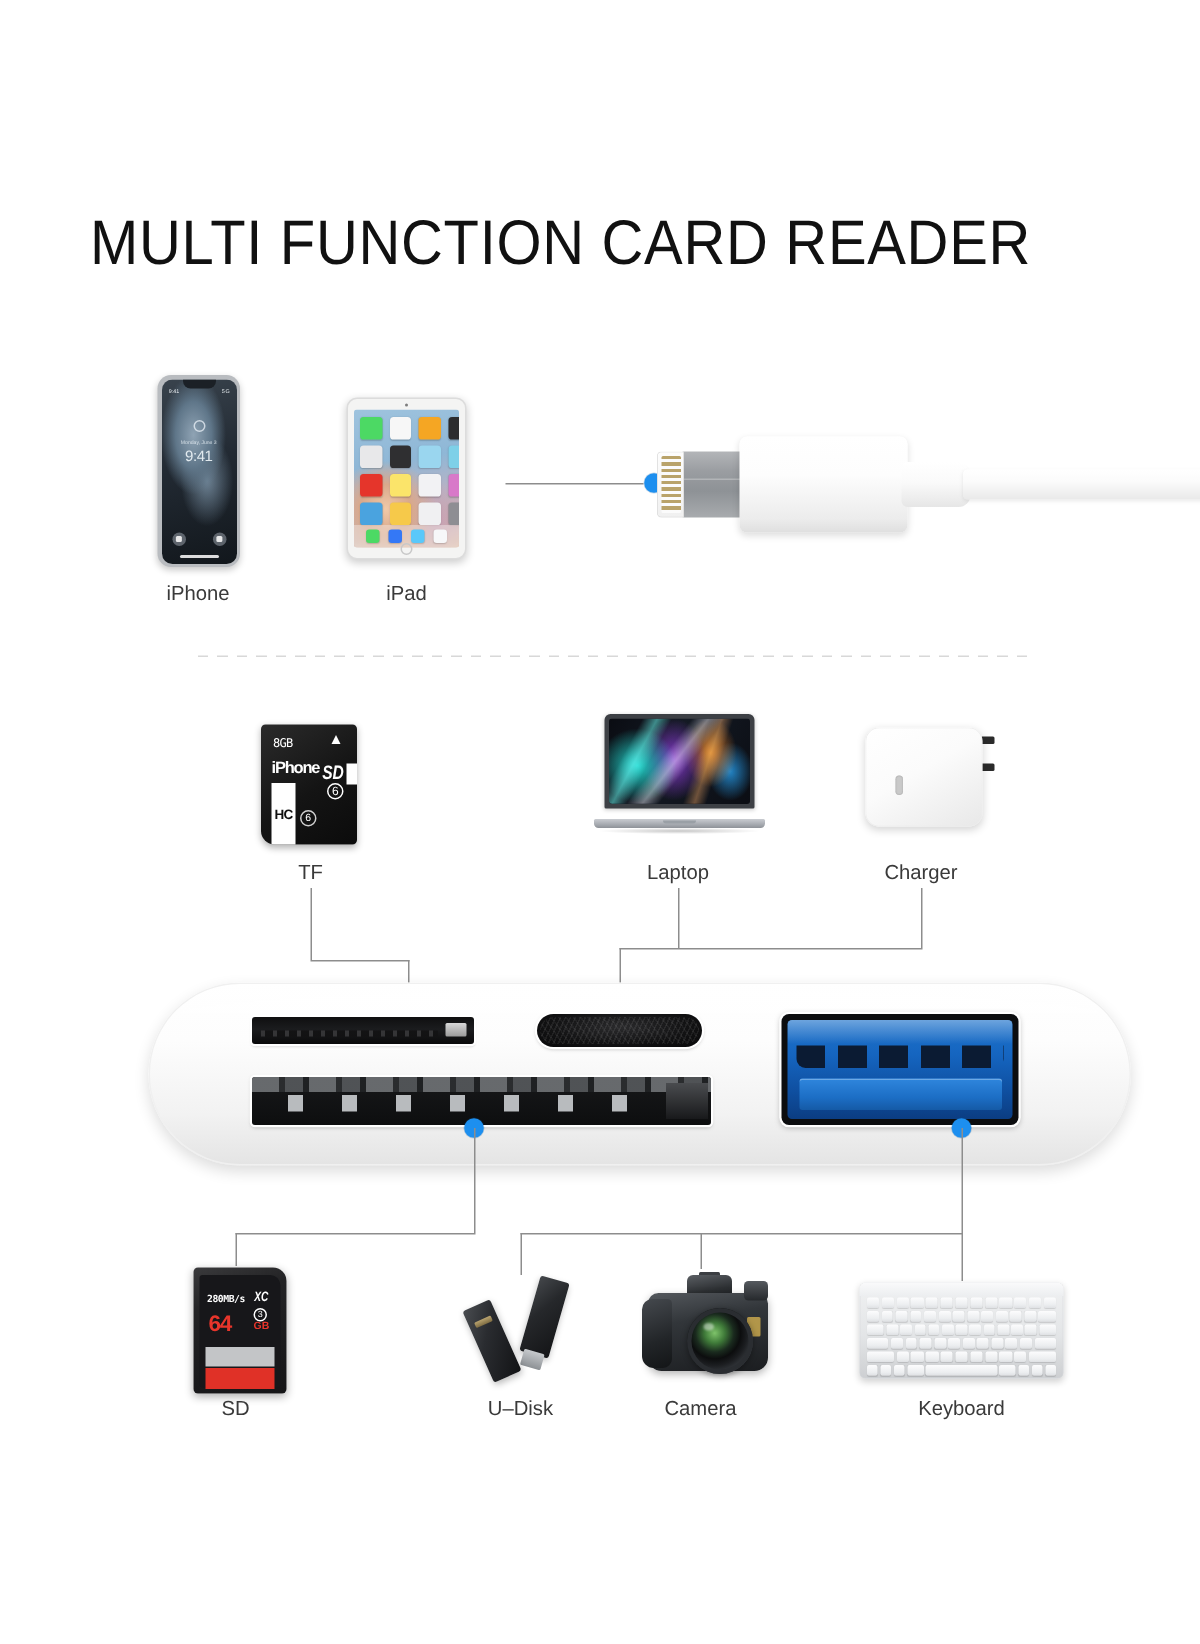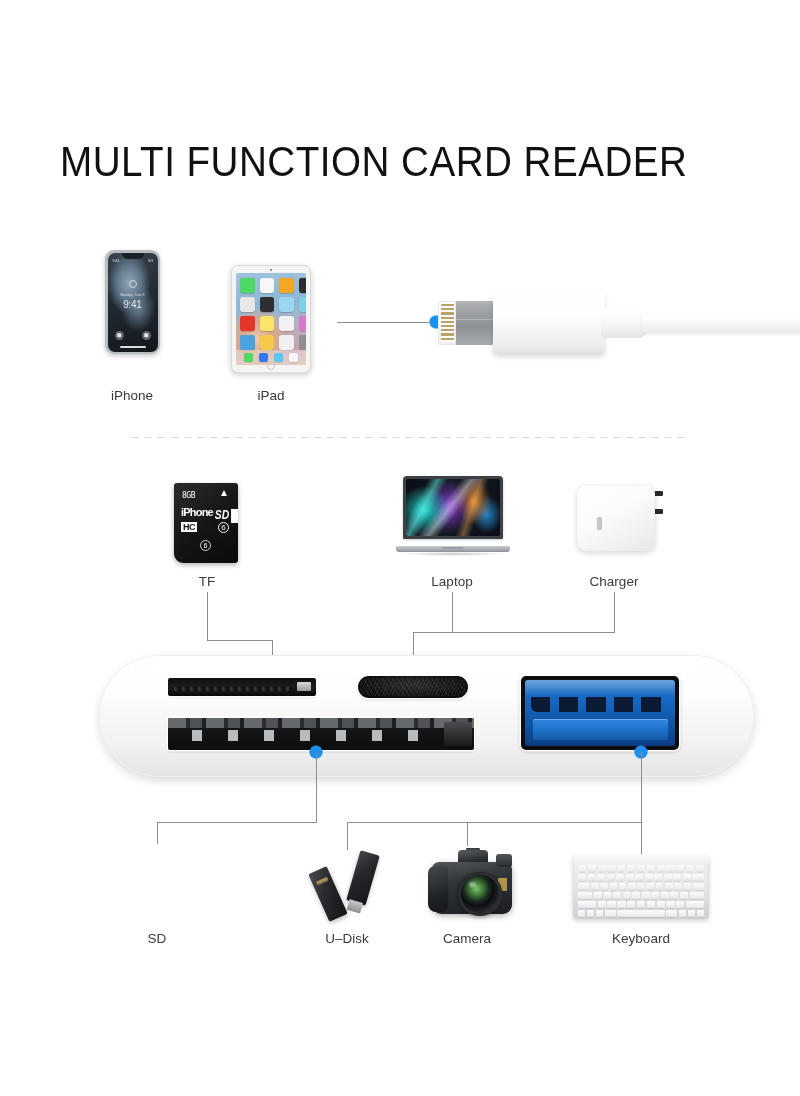--- a/index.html
+++ b/index.html
@@ -39,21 +39,21 @@
   .ln-v { position:absolute; width:1px; background:#8d8d8d; }
   .ln-h { position:absolute; height:1px; background:#8d8d8d; }
   .dot {
     position:absolute; width:13px; height:13px; border-radius:50%;
     background:#1d8fef; transform:translate(-50%,-50%);
     box-shadow:0 0 0 0.5px rgba(10,90,160,.25);
   }
 
   
   .iphone {
-    position:absolute; left:81px; top:250px; width:55px; height:104px;
+    position:absolute; left:81px; top:250px; width:55px; height:128px;
     border-radius:9px; background:#b9bcc0;
     padding:2.5px; box-shadow:0 2px 5px rgba(0,0,0,.22);
   }
   .iphone-screen {
     width:100%; height:100%; border-radius:7px; overflow:hidden;
     background:
       radial-gradient(ellipse 60% 45% at 42% 30%, #8fa3b4 0%, #5f7689 40%, transparent 72%),
       radial-gradient(ellipse 50% 35% at 60% 55%, #6d8294 0%, transparent 70%),
       linear-gradient(165deg,#39434d 0%,#222a33 45%,#12171c 100%);
     position:relative;
@@ -164,21 +164,21 @@
   }
   .tf-8gb { position:absolute; left:8px; top:8px; font-size:8px; font-weight:normal; font-family:"DejaVu Sans Mono",monospace; letter-spacing:-.5px;}
   .tf-arrow{ position:absolute; right:11px; top:7px; width:0;height:0;border-left:3px solid transparent;border-right:3px solid transparent;border-bottom:6px solid #fff;}
   .tf-micro{ position:absolute; left:7px; top:23px; font-size:11px; font-weight:bold; letter-spacing:-.8px;}
   .tf-sd {
     position:absolute; right:7px; top:24px; font-size:13px; font-weight:bold; font-style:italic;
     transform:scaleX(.8);
   }
   .tf-hc {
     position:absolute; left:7px; top:39px; background:#fff; color:#111;
-    font-size:9px; font-weight:bold; padding:0 2px; letter-spacing:-.5px;
+    font-size:9px; font-weight:bold; padding:16px 2px; letter-spacing:-.5px;
   }
   .tf-c { position:absolute; left:44px; top:39px; font-size:8px; border:1px solid #fff; border-radius:50%; width:11px;height:11px; line-height:9px; text-align:center;}
   .tf-logo{ position:absolute; left:26px; bottom:12px; width:11px;height:11px;border-radius:50%;border:1px solid rgba(255,255,255,.8); font-size:7px; text-align:center; line-height:10px;}
 
   
   .laptop { position:absolute; left:372px; top:476px; width:114px; height:84px; }
   .lap-lid {
     position:absolute; left:7px; top:0; width:100px; height:63px;
     background:#3d4045; border-radius:4px 4px 1px 1px; padding:3px;
     box-shadow:0 1px 3px rgba(0,0,0,.2);
@@ -558,20 +558,31 @@
   <div class="ln-h" style="left:133px; top:822px; width:160px;"></div>
   <div class="ln-v" style="left:133px; top:822px; height:22px;"></div>
 
   <div class="dot" style="left:617px; top:752px;"></div>
   <div class="ln-v" style="left:617px; top:752px; height:70px;"></div>
   <div class="ln-h" style="left:323px; top:822px; width:295px;"></div>
   <div class="ln-v" style="left:323px; top:822px; height:28px;"></div>
   <div class="ln-v" style="left:443px; top:822px; height:24px;"></div>
   <div class="ln-v" style="left:617px; top:822px; height:32px;"></div>
 
+  <div class="sdcard">
+    <div class="sdc-face">
+      <div class="sdc-speed">280MB/s</div>
+      <div class="sdc-xc">XC</div>
+      <div class="sdc-u">3</div>
+      <div class="sdc-cap">64</div>
+      <div class="sdc-gb">GB</div>
+      <div class="sdc-gray"></div>
+      <div class="sdc-red"></div>
+    </div>
+  </div>
   <div class="lbl" style="left:133px; top:931px;">SD</div>
 
   <div class="udisk">
     <div class="ud-back"></div>
     <div class="ud-front"></div>
   </div>
   <div class="lbl" style="left:323px; top:931px;">U–Disk</div>
 
   <div class="camera">
     <div class="cam-hot"></div>

